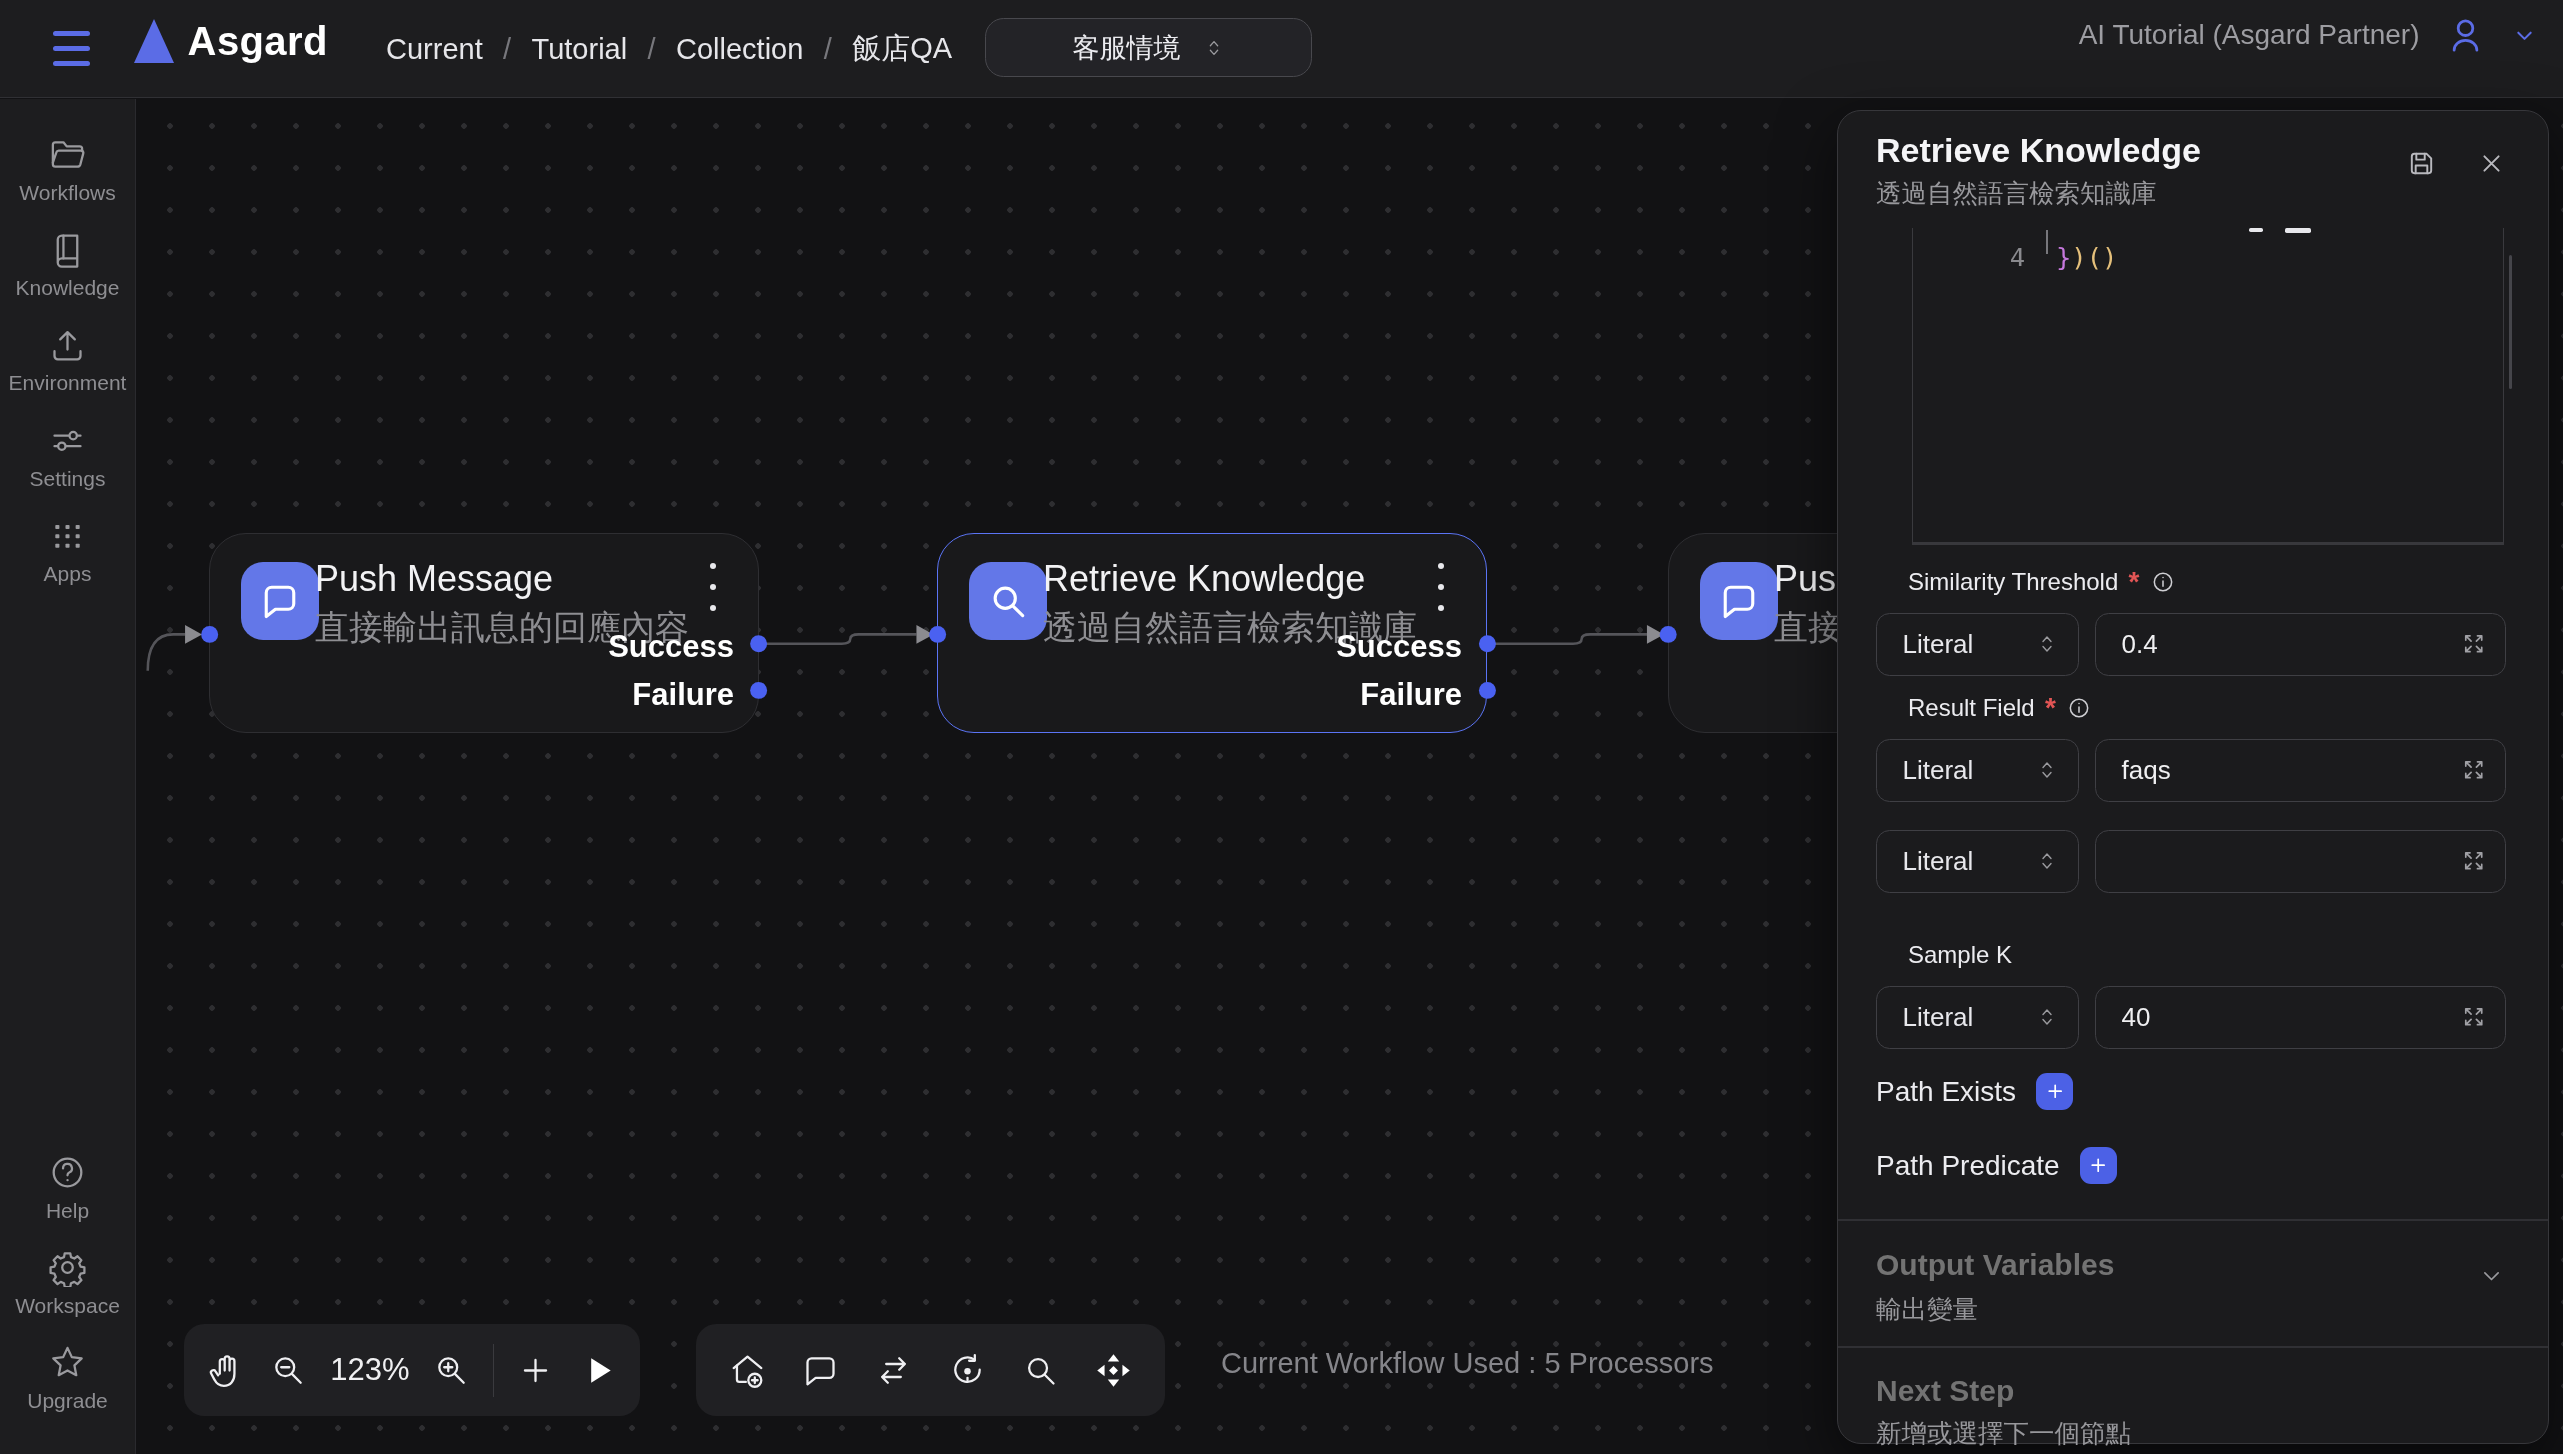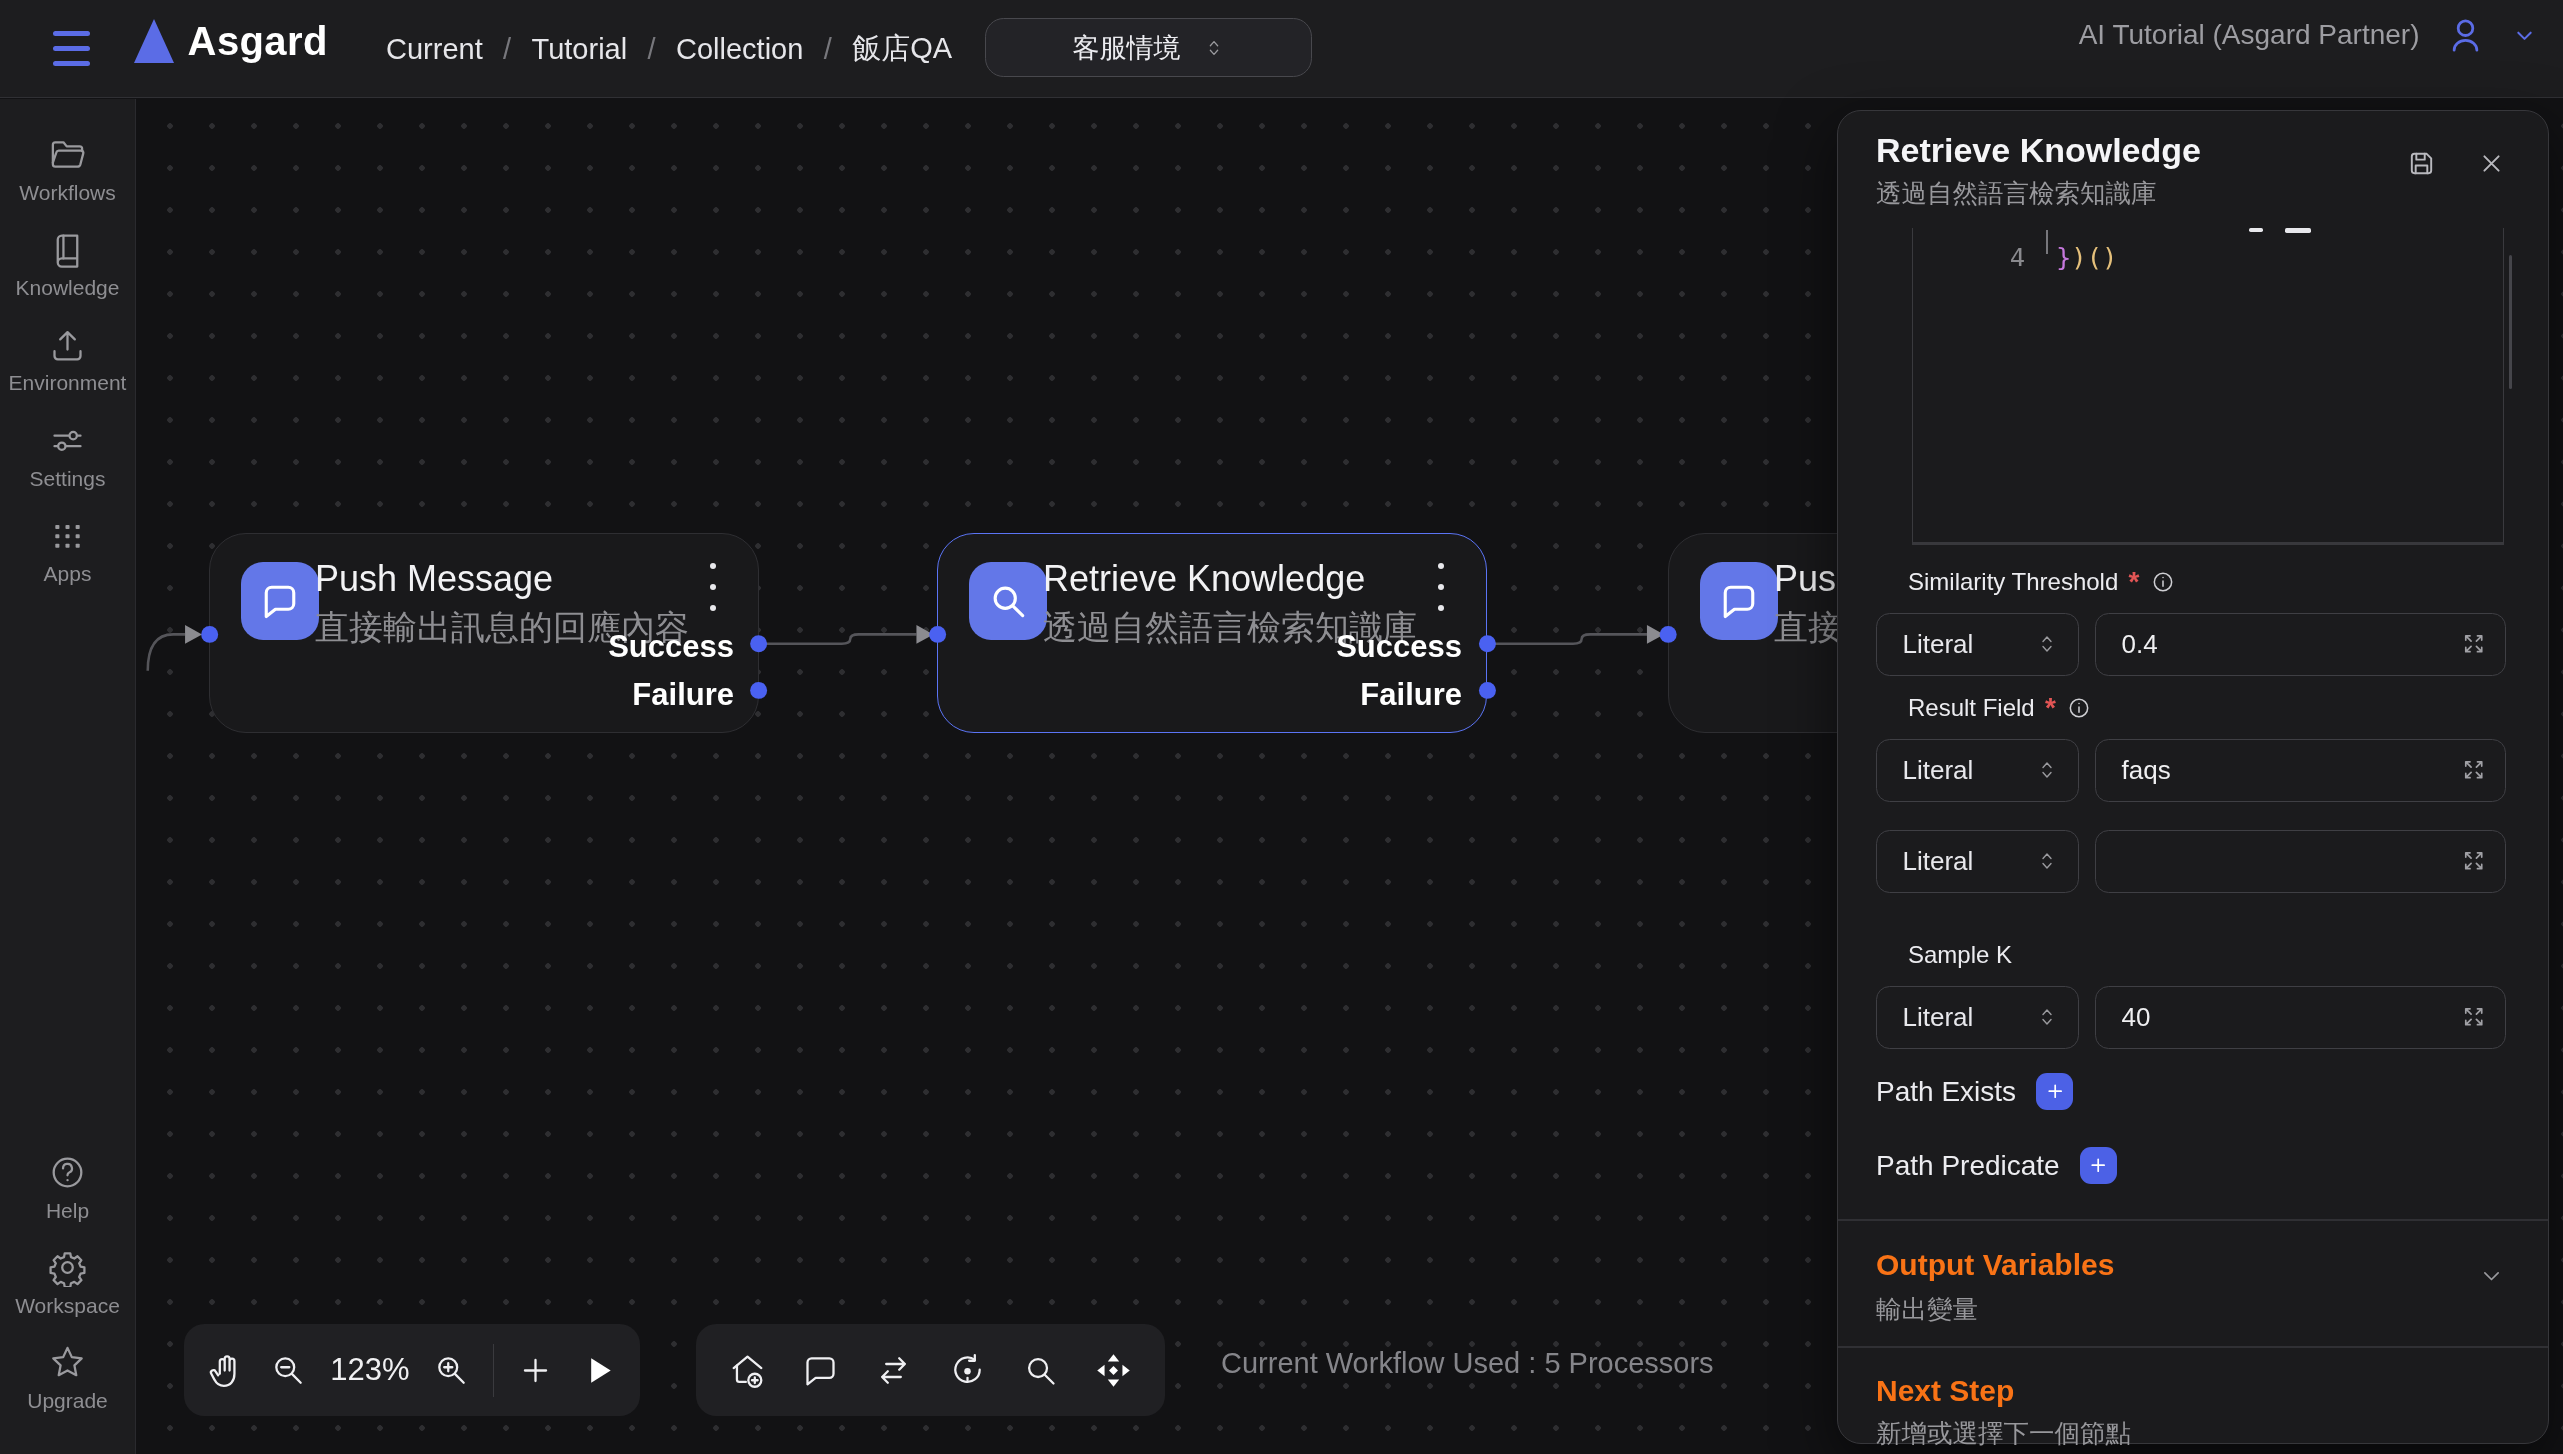--- a/index.html
+++ b/index.html
@@ -108,21 +108,21 @@
   .v-text { font-size:26px; color:#f0f0f2; }
   .expand-ic { width:25.5px; height:25.5px; cursor:pointer; }
 
   .adder { position:absolute; left:38px; display:flex; align-items:center; gap:20.4px; }
   .adder-label { font-size:28px; color:#ececf0; }
   .plus-btn { width:37px; height:37px; border-radius:11px; background:#4c61e6; display:flex;
     align-items:center; justify-content:center; cursor:pointer; }
   .plus-btn svg { width:20.4px; height:20.4px; }
 
   .p-divider { position:absolute; left:0; width:100%; height:1.7px; background:#303034; }
-  .p-section-title { position:absolute; left:38px; font-size:30px; font-weight:600; color:#f97316; }
+  .p-section-title { position:absolute; left:38px; font-size:30px; font-weight:600; color:#737373; }
   .p-section-sub { position:absolute; left:38px; font-size:25.5px; color:#98989c; }
   .sec-chevron { position:absolute; right:42px; width:29px; height:29px; cursor:pointer; }
 </style>
 </head>
 <body>
 
 <div class="topbar">
   <div class="hamburger">
       <span></span>
       <span></span>

